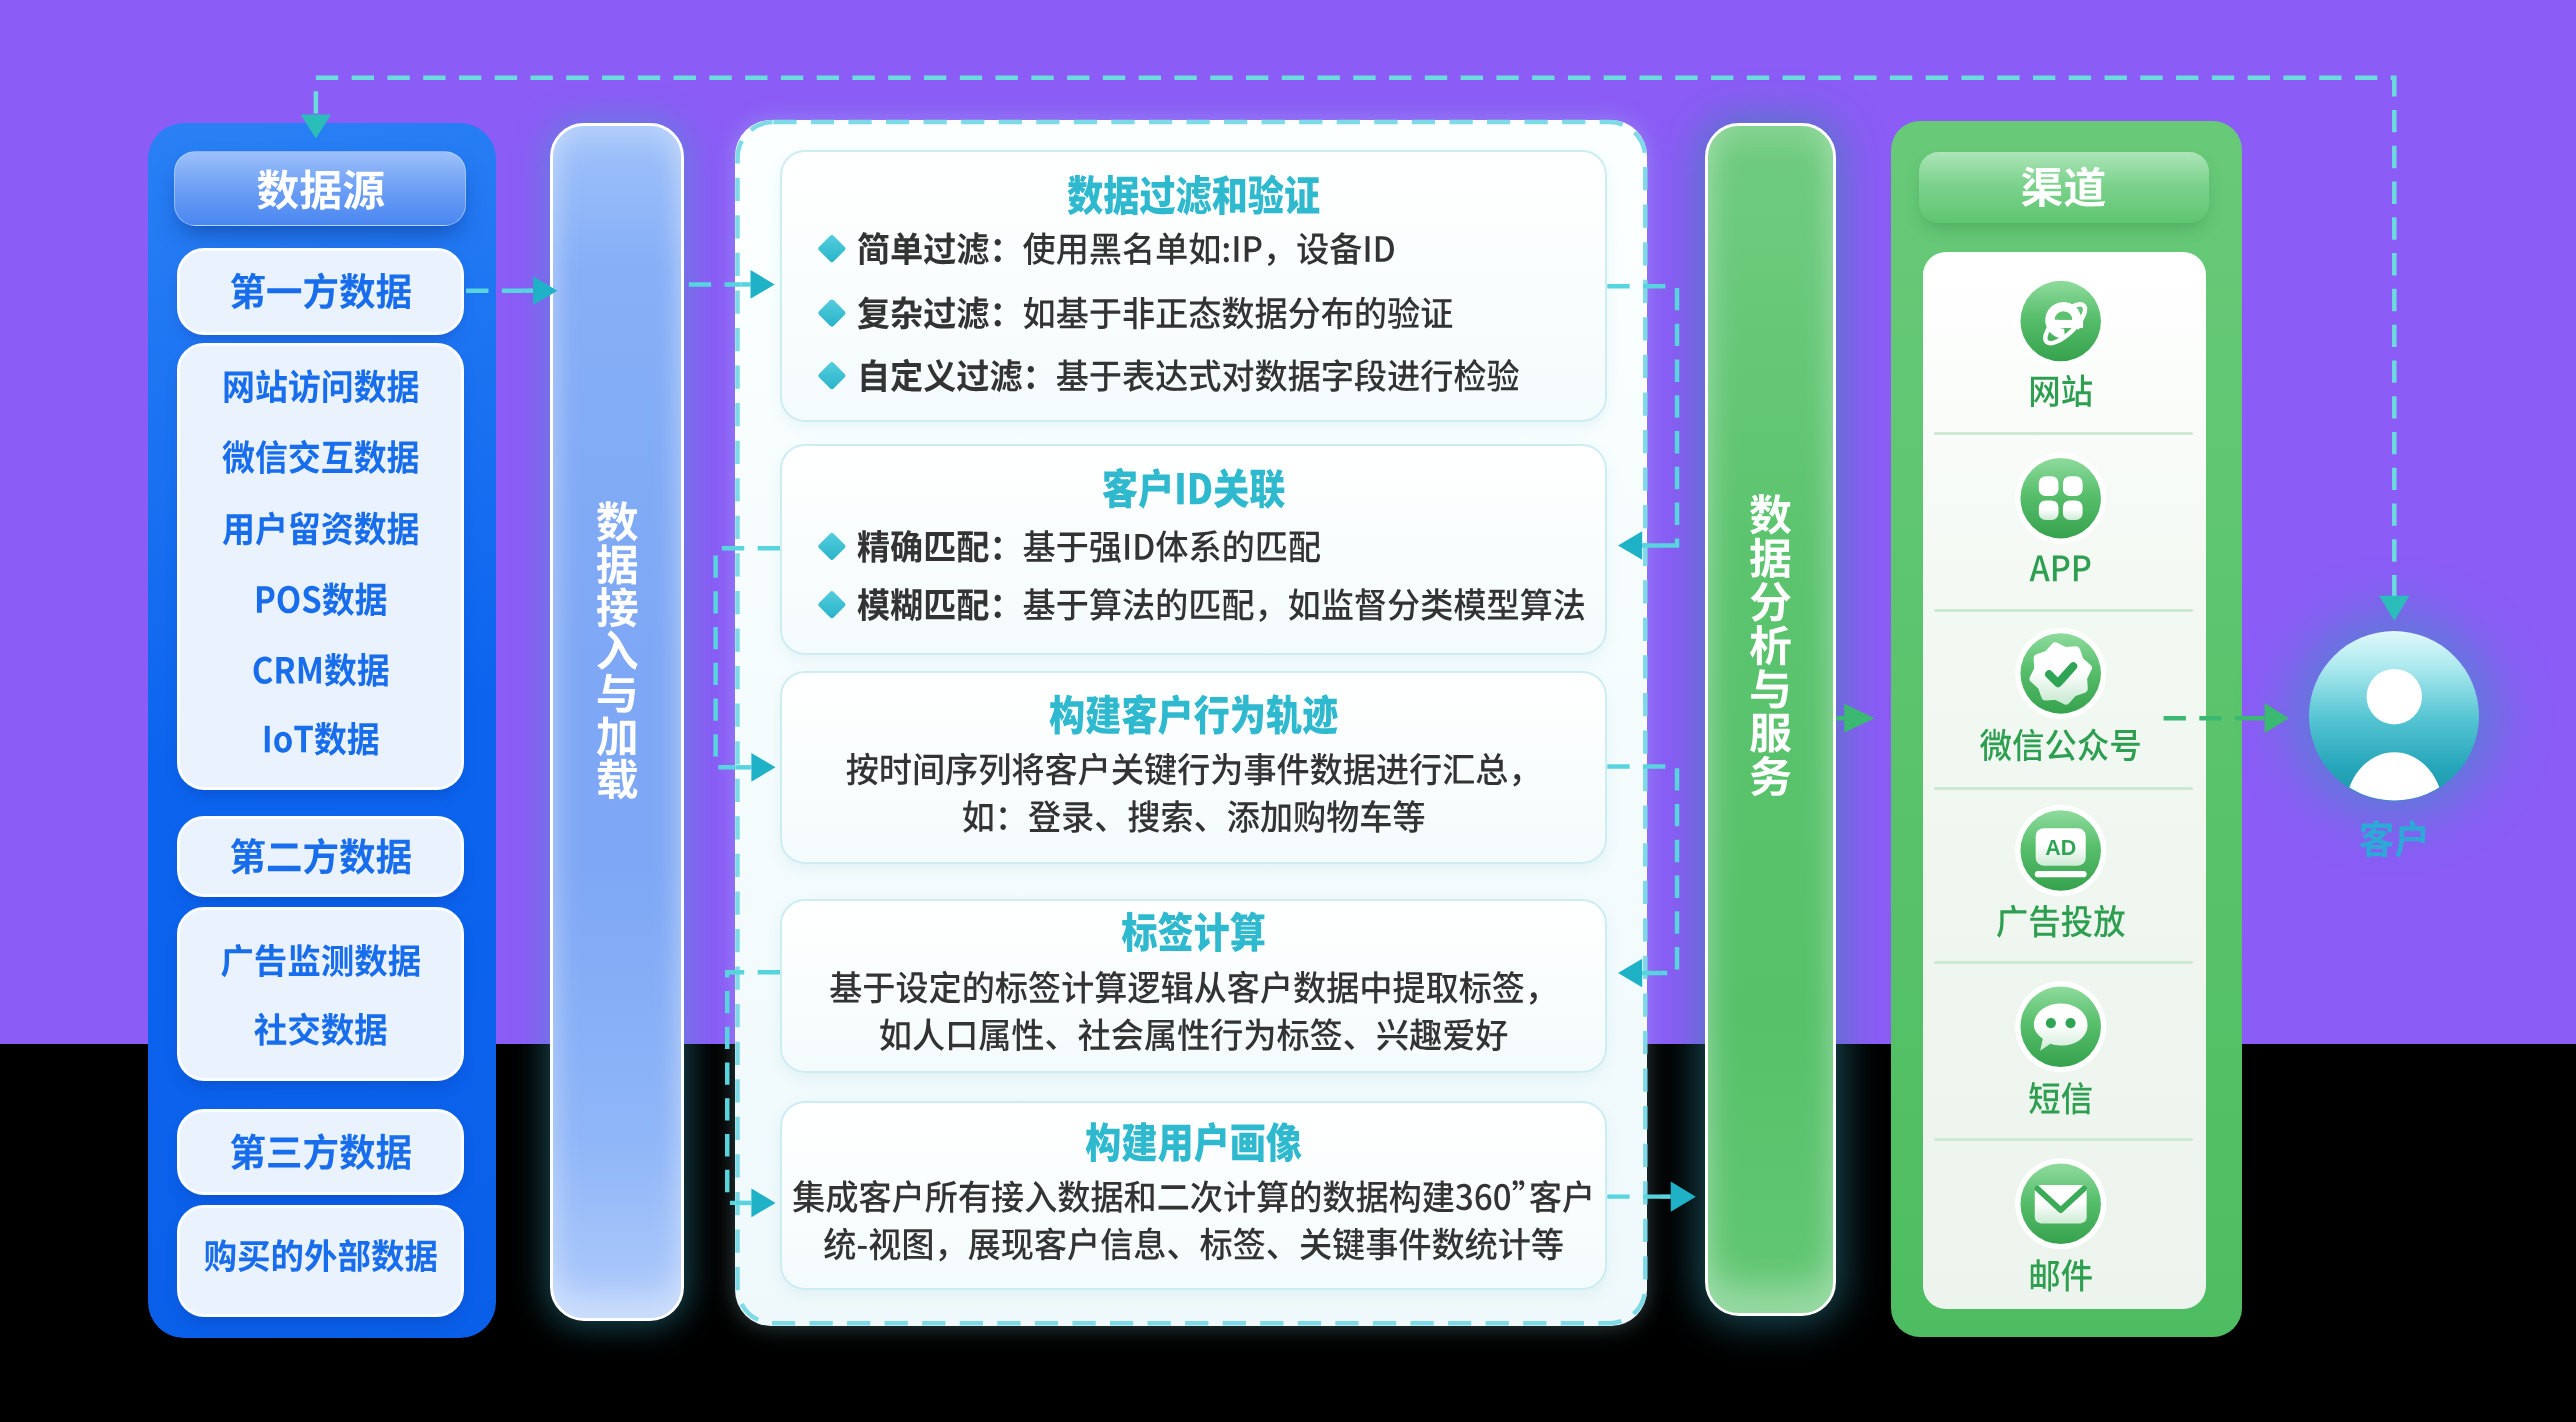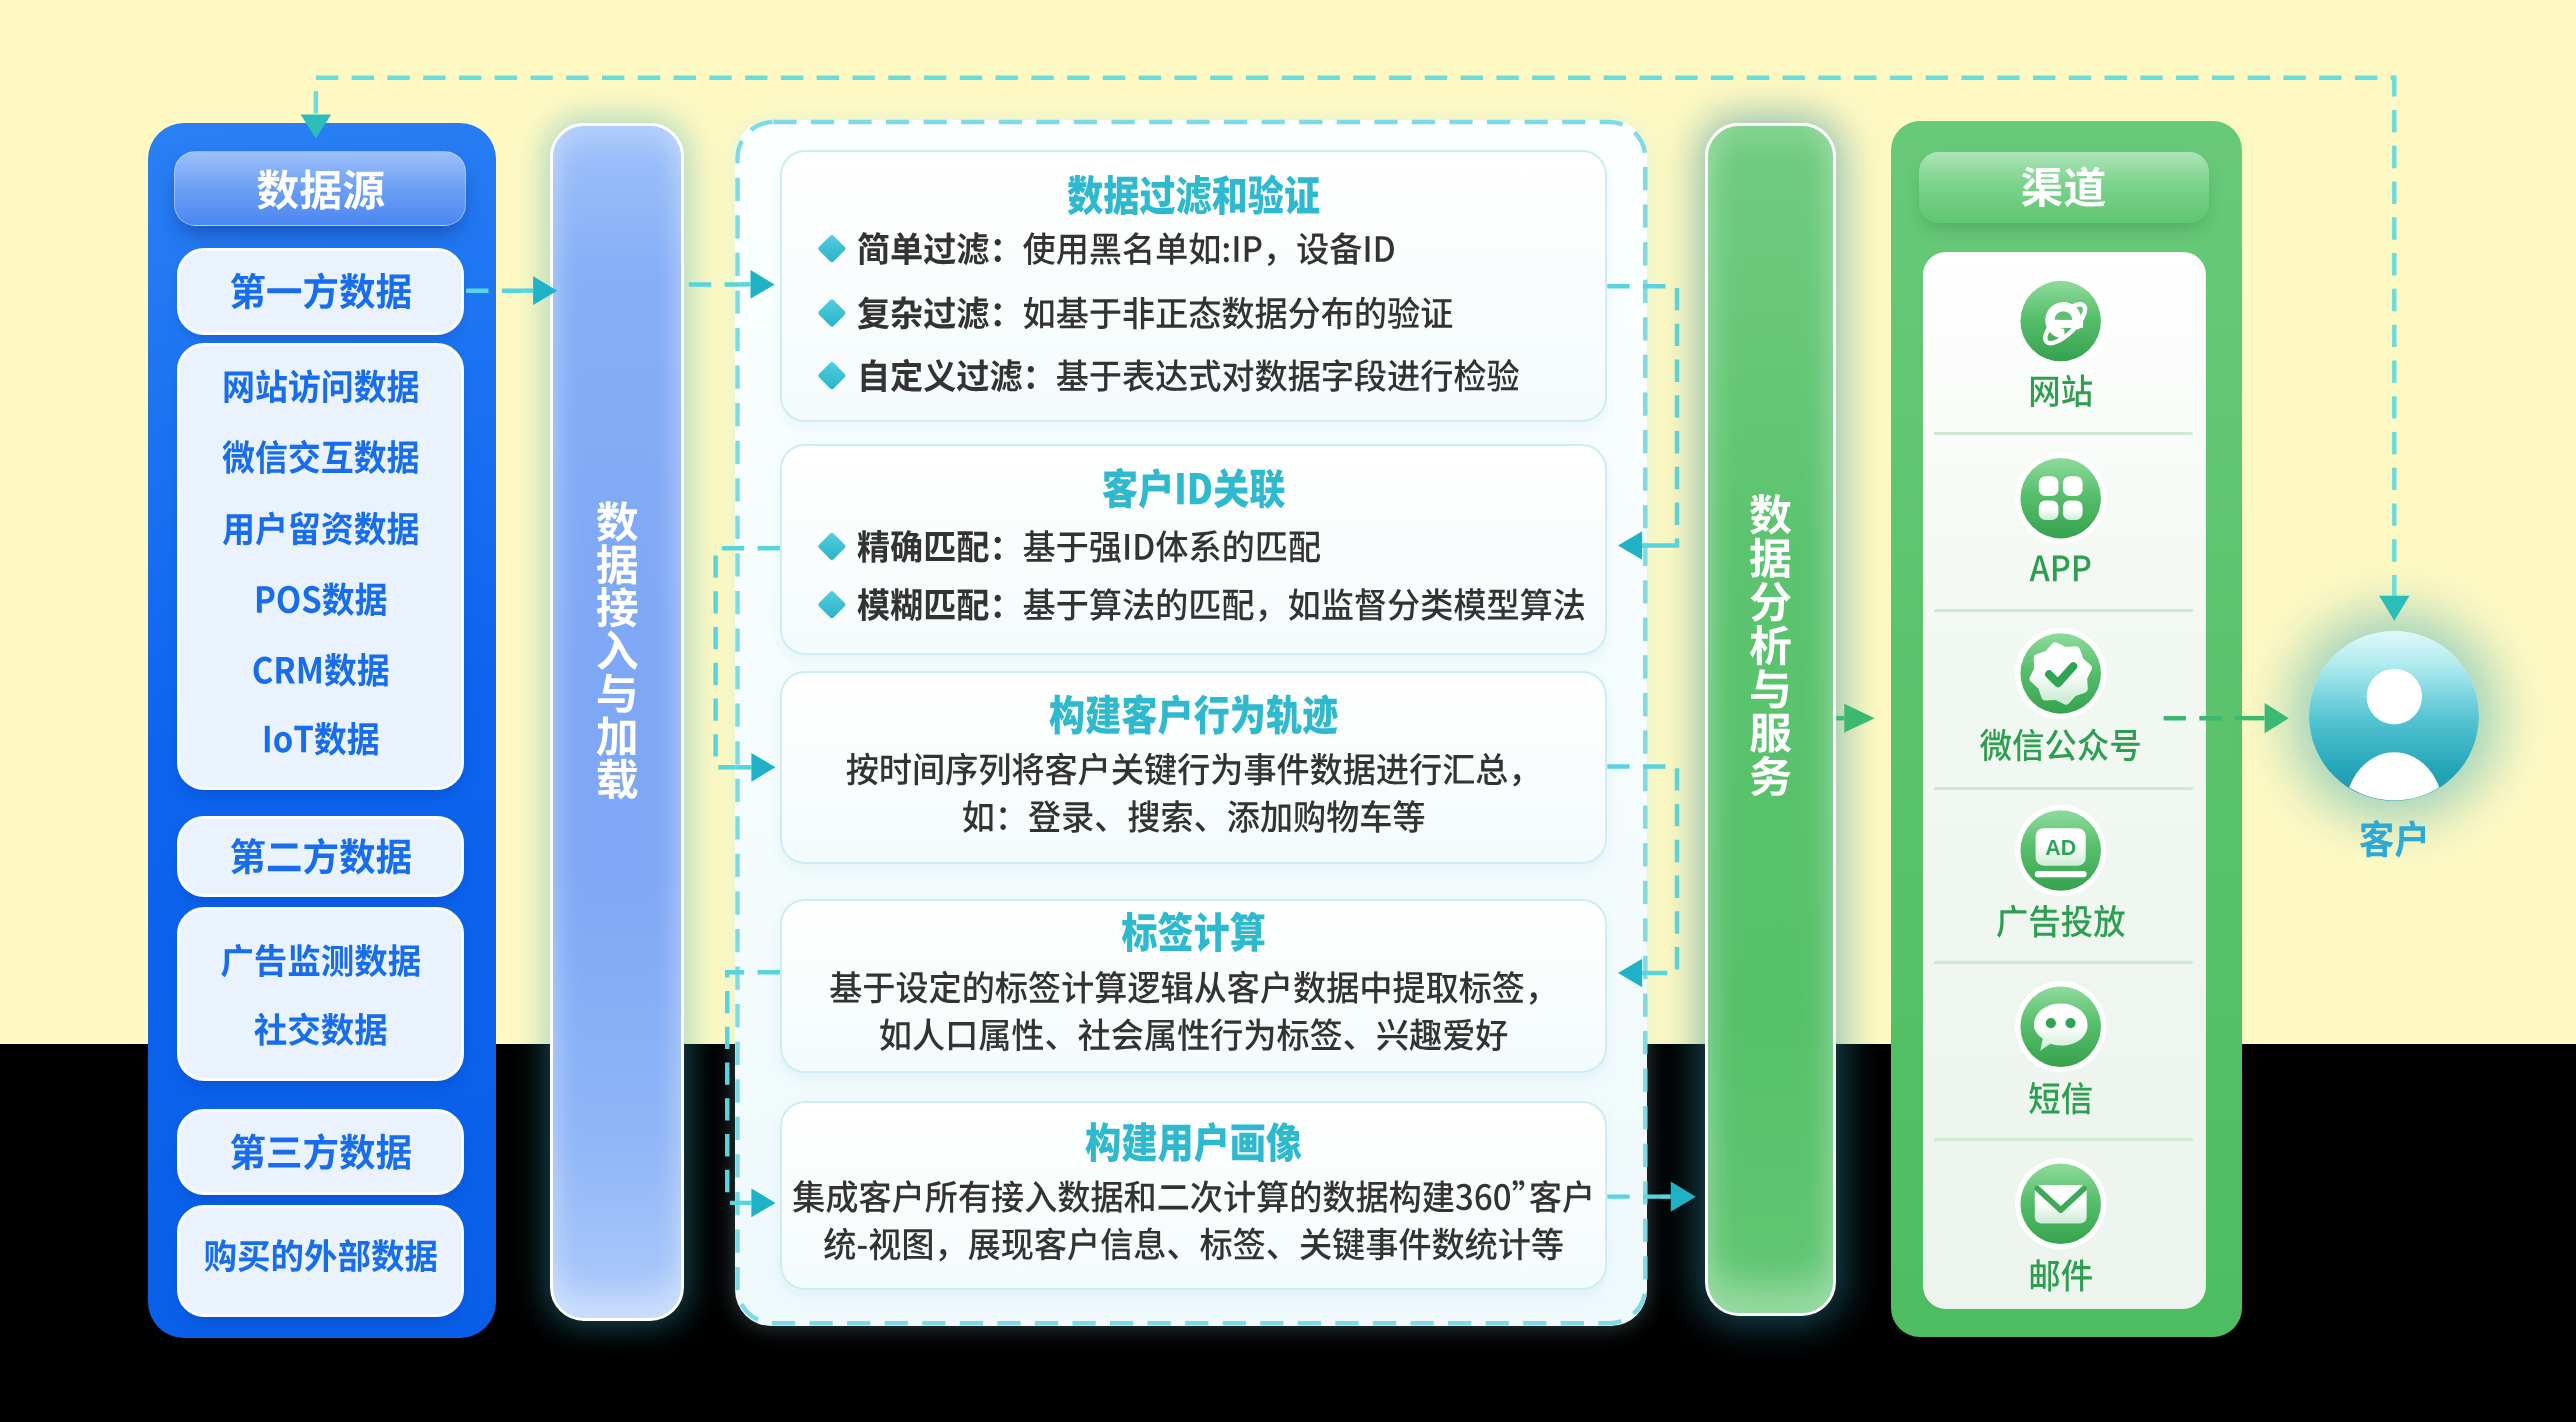--- a/index.html
+++ b/index.html
@@ -1,15 +1,15 @@
 <!DOCTYPE html>
 <html style="font-size:14.3px"><head><meta charset="utf-8"><title>diagram</title><style>
 *{margin:0;padding:0;box-sizing:border-box}
 html,body{background:#000;width:2576px;height:1422px;overflow:hidden}
-#stage{position:relative;width:2576px;height:1044px;background:#fef9c3;font-family:"Liberation Sans",sans-serif}
+#stage{position:relative;width:2576px;height:1044px;background:#8b5cf6;font-family:"Liberation Sans",sans-serif}
 .abs{position:absolute}
 #ov{position:absolute;left:0;top:0;z-index:50}
 .pblue{left:148px;top:123px;width:348px;height:1215px;border-radius:36px;
  background:linear-gradient(168deg,#2A80F4 0%,#0C64EE 50%,#0A5FE8 100%);}
 .pillds{left:174px;top:151px;width:292px;height:75px;border-radius:21.5px;
  background:linear-gradient(180deg,#9CC0FA 0%,#6B9EF5 52%,#4A87F1 100%);
  box-shadow:0 12.5px 23px -7.2px rgba(5,40,120,.55);border:1.8px solid rgba(215,232,255,.45)}
 .sb{left:177px;width:287px;background:#E9F2FD;border:3.6px solid #FBFDFF;border-radius:27px;
  box-shadow:0 9px 16px -7.2px rgba(8,48,150,.4)}
 .vbblue{left:550px;top:123px;width:134px;height:1198px;border-radius:34px;border:3.6px solid #fff;

